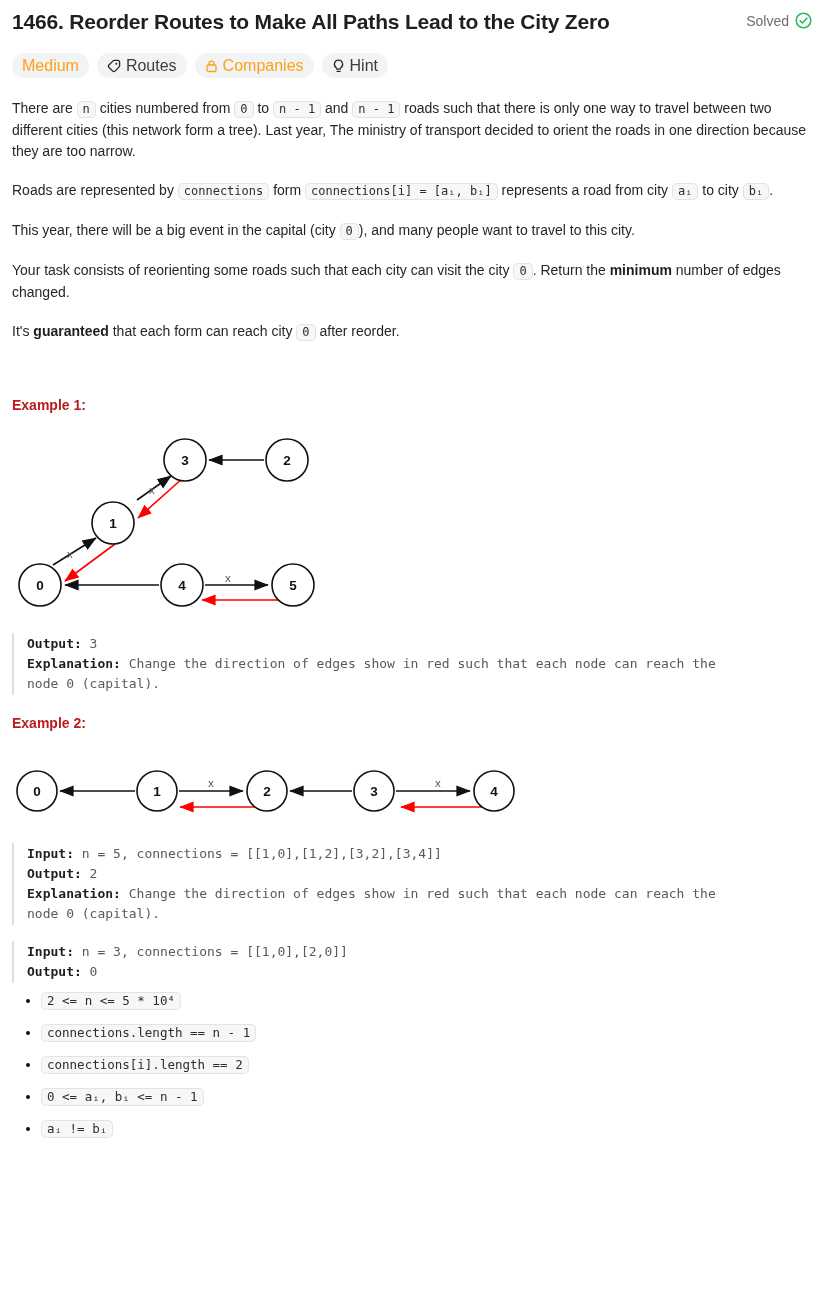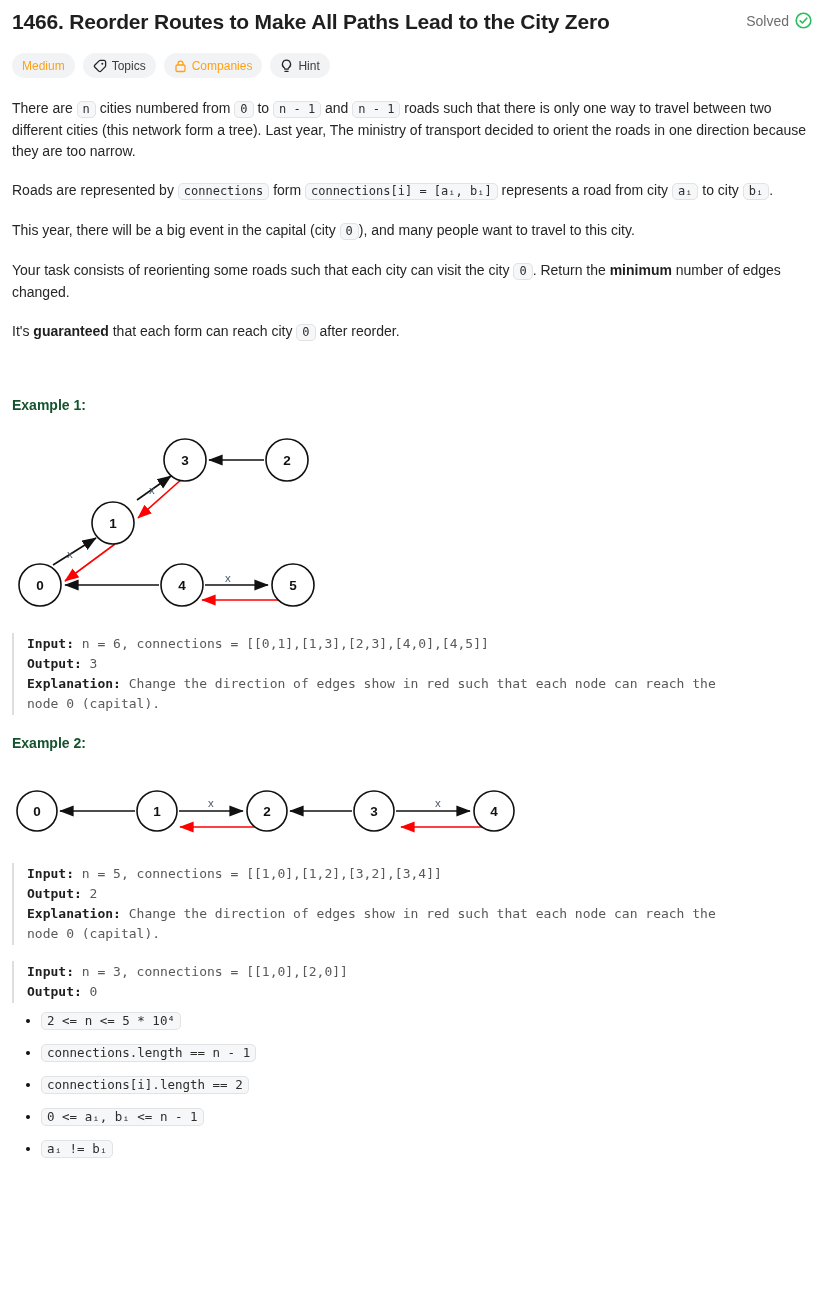--- a/index.html
+++ b/index.html
@@ -18,38 +18,38 @@
     margin: 0; line-height: 29px; letter-spacing: -0.2px;
   }
   .solved { display: flex; align-items: flex-end; gap: 6px; margin-top: 5px; white-space: nowrap; }
   .solved-label { font-size: 14px; color: #6e6e6e; }
 
   
   .badges { display: flex; gap: 8px; margin-top: 17px; }
   .badge {
     display: inline-flex; align-items: center; gap: 5px;
     height: 25px; padding: 0 10px; border-radius: 13px;
-    background: #f2f3f4; font-size: 12px; color: #3c3c3c; cursor: pointer;
+    background: #f2f3f4; font-size: 16px; color: #3c3c3c; cursor: pointer;
   }
   .badge.orange-text { color: #ffa116; }
   .badge .bicon { display: inline-flex; }
 
   
   .description { margin-top: 20px; }
   .description p { margin: 0 0 18px 0; font-size: 14px; line-height: 21px; color: #262626; }
   .chip {
     font-family: "DejaVu Sans Mono", monospace;
     font-size: 12px; color: #2d2d2d;
     background: #f6f7f8; border: 1px solid #e2e3e5;
     border-radius: 5px; padding: 0 5px 1px 5px; white-space: nowrap;
   }
   strong { font-weight: 700; color: #1f1f1f; }
 
   
-  .example-label { font-weight: 700; font-size: 14px; color: #14532d; margin-top: 20px; }
+  .example-label { font-weight: 700; font-size: 14px; color: #b91c1c; margin-top: 20px; }
   .mt-lg { margin-top: 54px; }
   .graph1 { margin: 12px 0 16px 0; display: block; }
   .graph2 { margin: 26px 0 8px 0; display: block; }
   .example-pre {
     margin-top: 16px; max-width: 712px;
     border-left: 2px solid #dedede;
     padding: 1px 0 1px 13px;
     font-family: "DejaVu Sans Mono", monospace;
     font-size: 13px; line-height: 20px; color: #595959;
   }
@@ -86,21 +86,21 @@
 
   <div class="badges">
     <span class="badge orange-text">Medium</span>
     <span class="badge">
       <span class="bicon">
         <svg width="14" height="14" viewBox="0 0 14 14">
           <path d="M12.6 2.9 a1.5 1.5 0 0 0 -1.5 -1.5 H7.2 a1.5 1.5 0 0 0 -1.06 .44 L1.9 6.08 a1.5 1.5 0 0 0 0 2.12 l3.9 3.9 a1.5 1.5 0 0 0 2.12 0 l4.24 -4.24 a1.5 1.5 0 0 0 .44 -1.06 z" fill="none" stroke="#262626" stroke-width="1.3"></path>
           <circle cx="9.3" cy="4.7" r="1" fill="#262626"></circle>
         </svg>
       </span>
-      <span>Topics</span>
+      <span>Routes</span>
     </span>
     <span class="badge orange-text">
       <span class="bicon">
         <svg width="13" height="14" viewBox="0 0 13 14">
           <rect x="2" y="6" width="9" height="6.5" rx="1.2" fill="none" stroke="#ffa116" stroke-width="1.3"></rect>
           <path d="M4 6 V4.6 a2.5 2.5 0 0 1 5 0 V6" fill="none" stroke="#ffa116" stroke-width="1.3"></path>
         </svg>
       </span>
       <span>Companies</span>
     </span>
@@ -169,21 +169,20 @@
       <circle cx="170" cy="160" r="21" fill="#fff" stroke="#111" stroke-width="1.6"></circle>
       <text class="node-label" x="170" y="164.5" text-anchor="middle">4</text>
     </g>
     <g>
       <circle cx="281" cy="160" r="21" fill="#fff" stroke="#111" stroke-width="1.6"></circle>
       <text class="node-label" x="281" y="164.5" text-anchor="middle">5</text>
     </g>
   </svg>
 
   <div class="example-pre">
-    <div class="code-line"><strong>Input:</strong><span> n = 6, connections = [[0,1],[1,3],[2,3],[4,0],[4,5]]</span></div>
     <div class="code-line"><strong>Output:</strong><span> 3</span></div>
     <div class="code-line"><strong>Explanation:</strong><span> Change the direction of edges show in red such that each node can reach the node 0 (capital).</span></div>
   </div>
 
   <div class="example-label">Example 2:</div>
 
   <svg class="graph2" width="520" height="70" viewBox="0 0 520 70">
     <defs>
       <marker id="ab2" viewBox="0 0 10 8" markerWidth="10" markerHeight="8" refX="8.5" refY="4" orient="auto">
         <path d="M0,0.5 L9,4 L0,7.5 Z" fill="#111"></path>

